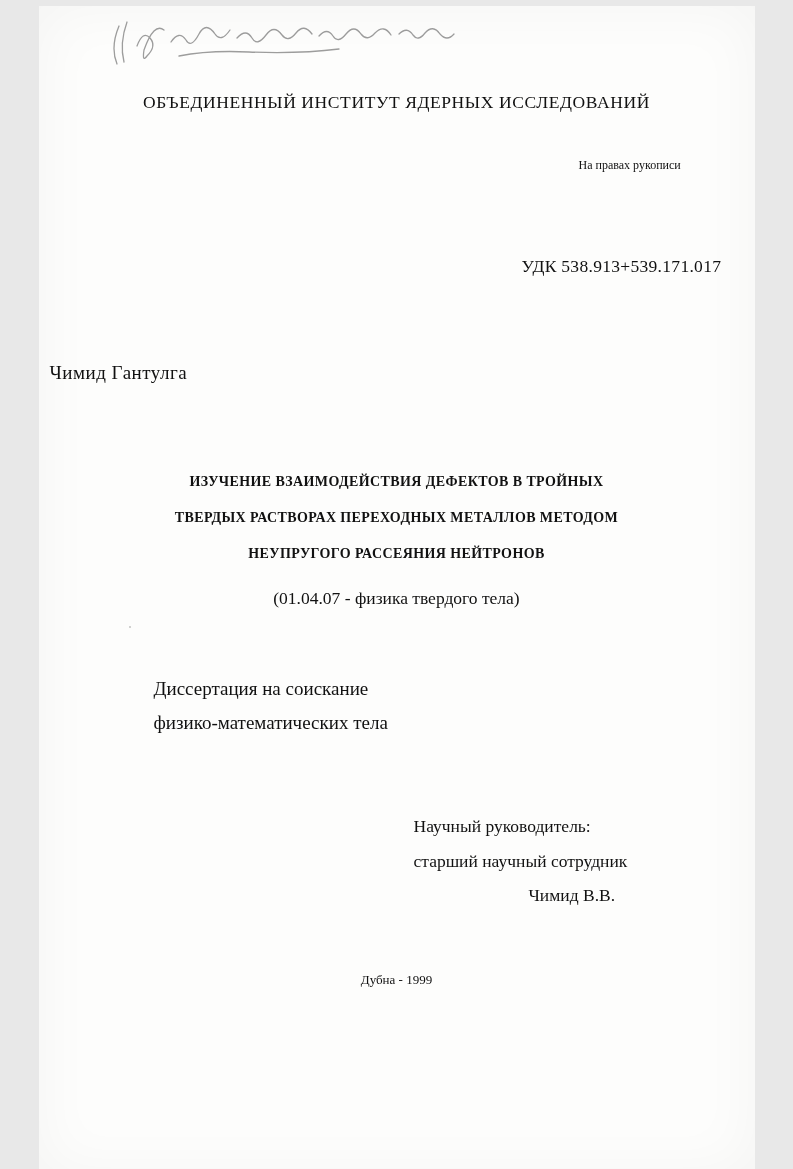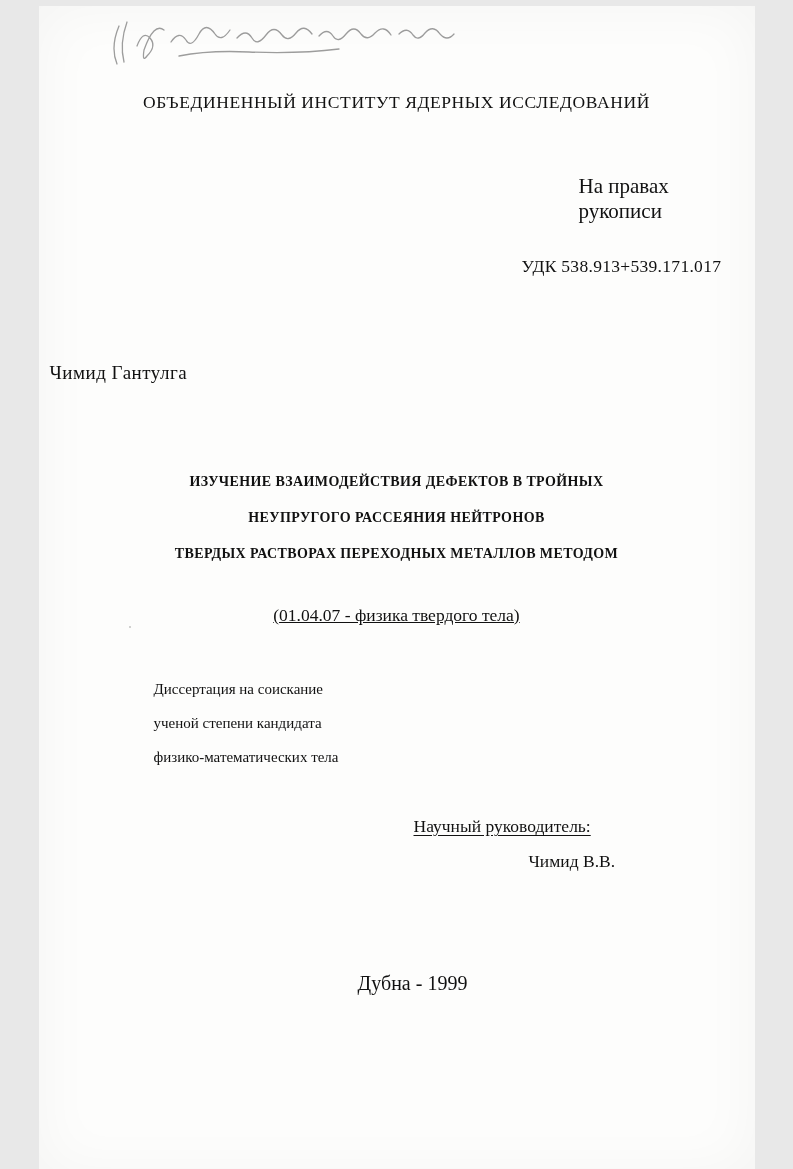--- a/index.html
+++ b/index.html
@@ -30,23 +30,23 @@
     top: 86px;
     left: 0;
     width: 100%;
     text-align: center;
     font-size: 17.5px;
     letter-spacing: 0.6px;
     white-space: nowrap;
   }
 
   .manuscript-note {
-    top: 168px;
+    top: 152px;
     left: 540px;
-    font-size: 21px;
+    font-size: 12px;
   }
 
   .udk {
     top: 250px;
     left: 483px;
     font-size: 17.5px;
     letter-spacing: 0.3px;
   }
 
   .author {
@@ -64,55 +64,53 @@
     left: 0;
     width: 100%;
     text-align: center;
     font-weight: bold;
     font-size: 14px;
     line-height: 36px;
     letter-spacing: 0.4px;
   }
 
   .specialty {
-    top: 599px;
+    top: 582px;
     left: 0;
     width: 100%;
     text-align: center;
     font-size: 17.5px;
-    text-decoration: underline;
   }
 
   .dissertation-block {
     top: 666px;
     left: 115px;
-    font-size: 15px;
+    font-size: 19px;
     line-height: 34px;
   }
 
   .supervisor-block {
     top: 803px;
     left: 375px;
     font-size: 17.5px;
     line-height: 34.5px;
   }
   .supervisor-label {
-    text-decoration: underline;
     text-underline-offset: 3px;
   }
   .supervisor-name {
     padding-left: 115px;
   }
 
   .place-year {
     top: 966px;
-    left: 16px;
+    left: 0;
     width: 100%;
     text-align: center;
-    font-size: 20px;
+    font-size: 13px;
   }
 
   .speck {
     position: absolute;
     background: #9a9a9a;
     border-radius: 50%;
     opacity: 0.6;
   }
 </style>
 </head>
@@ -136,34 +134,34 @@
   <div class="abs institute">ОБЪЕДИНЕННЫЙ ИНСТИТУТ ЯДЕРНЫХ ИССЛЕДОВАНИЙ</div>
 
   <div class="abs manuscript-note">На правах рукописи</div>
 
   <div class="abs udk">УДК 538.913+539.171.017</div>
 
   <div class="abs author">Чимид Гантулга</div>
 
   <div class="abs title-block">
     <div>ИЗУЧЕНИЕ ВЗАИМОДЕЙСТВИЯ ДЕФЕКТОВ В ТРОЙНЫХ</div>
+    <div>ТВЕРДЫХ РАСТВОРАХ ПЕРЕХОДНЫХ МЕТАЛЛОВ МЕТОДОМ</div>
     <div>НЕУПРУГОГО РАССЕЯНИЯ НЕЙТРОНОВ</div>
-    <div>ТВЕРДЫХ РАСТВОРАХ ПЕРЕХОДНЫХ МЕТАЛЛОВ МЕТОДОМ</div>
   </div>
 
   <div class="abs specialty">(01.04.07 - физика твердого тела)</div>
 
   <div class="abs dissertation-block">
     <div>Диссертация на соискание</div>
-    <div>ученой степени кандидата</div>
     <div>физико-математических тела</div>
   </div>
 
   <div class="abs supervisor-block">
     <div class="supervisor-label">Научный руководитель:</div>
+    <div>старший научный сотрудник</div>
     <div class="supervisor-name">Чимид В.В.</div>
   </div>
 
   <div class="abs place-year">Дубна - 1999</div>
 
   <div class="speck" style="left:718px; top:928px; width:4px; height:3px;"></div>
   <div class="speck" style="left:90px; top:620px; width:2px; height:2px;"></div>
 
 </div>
 

